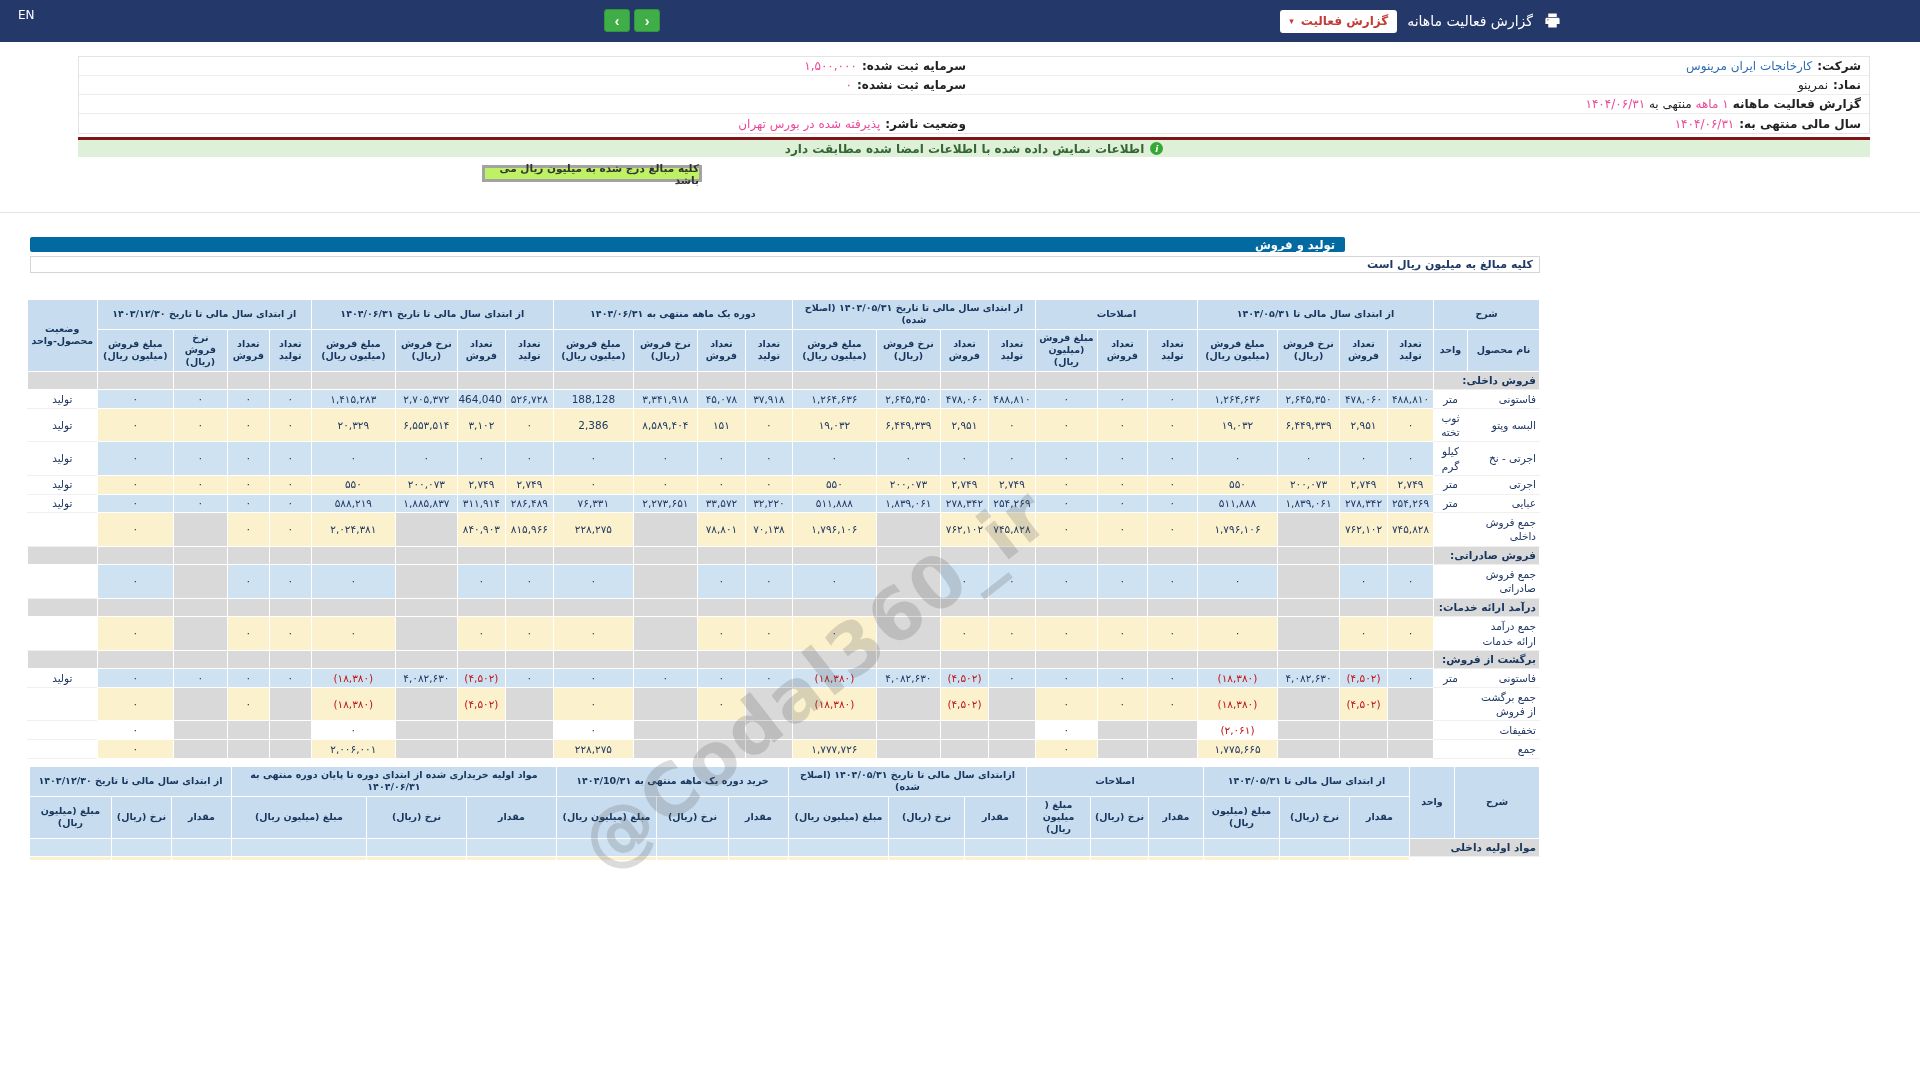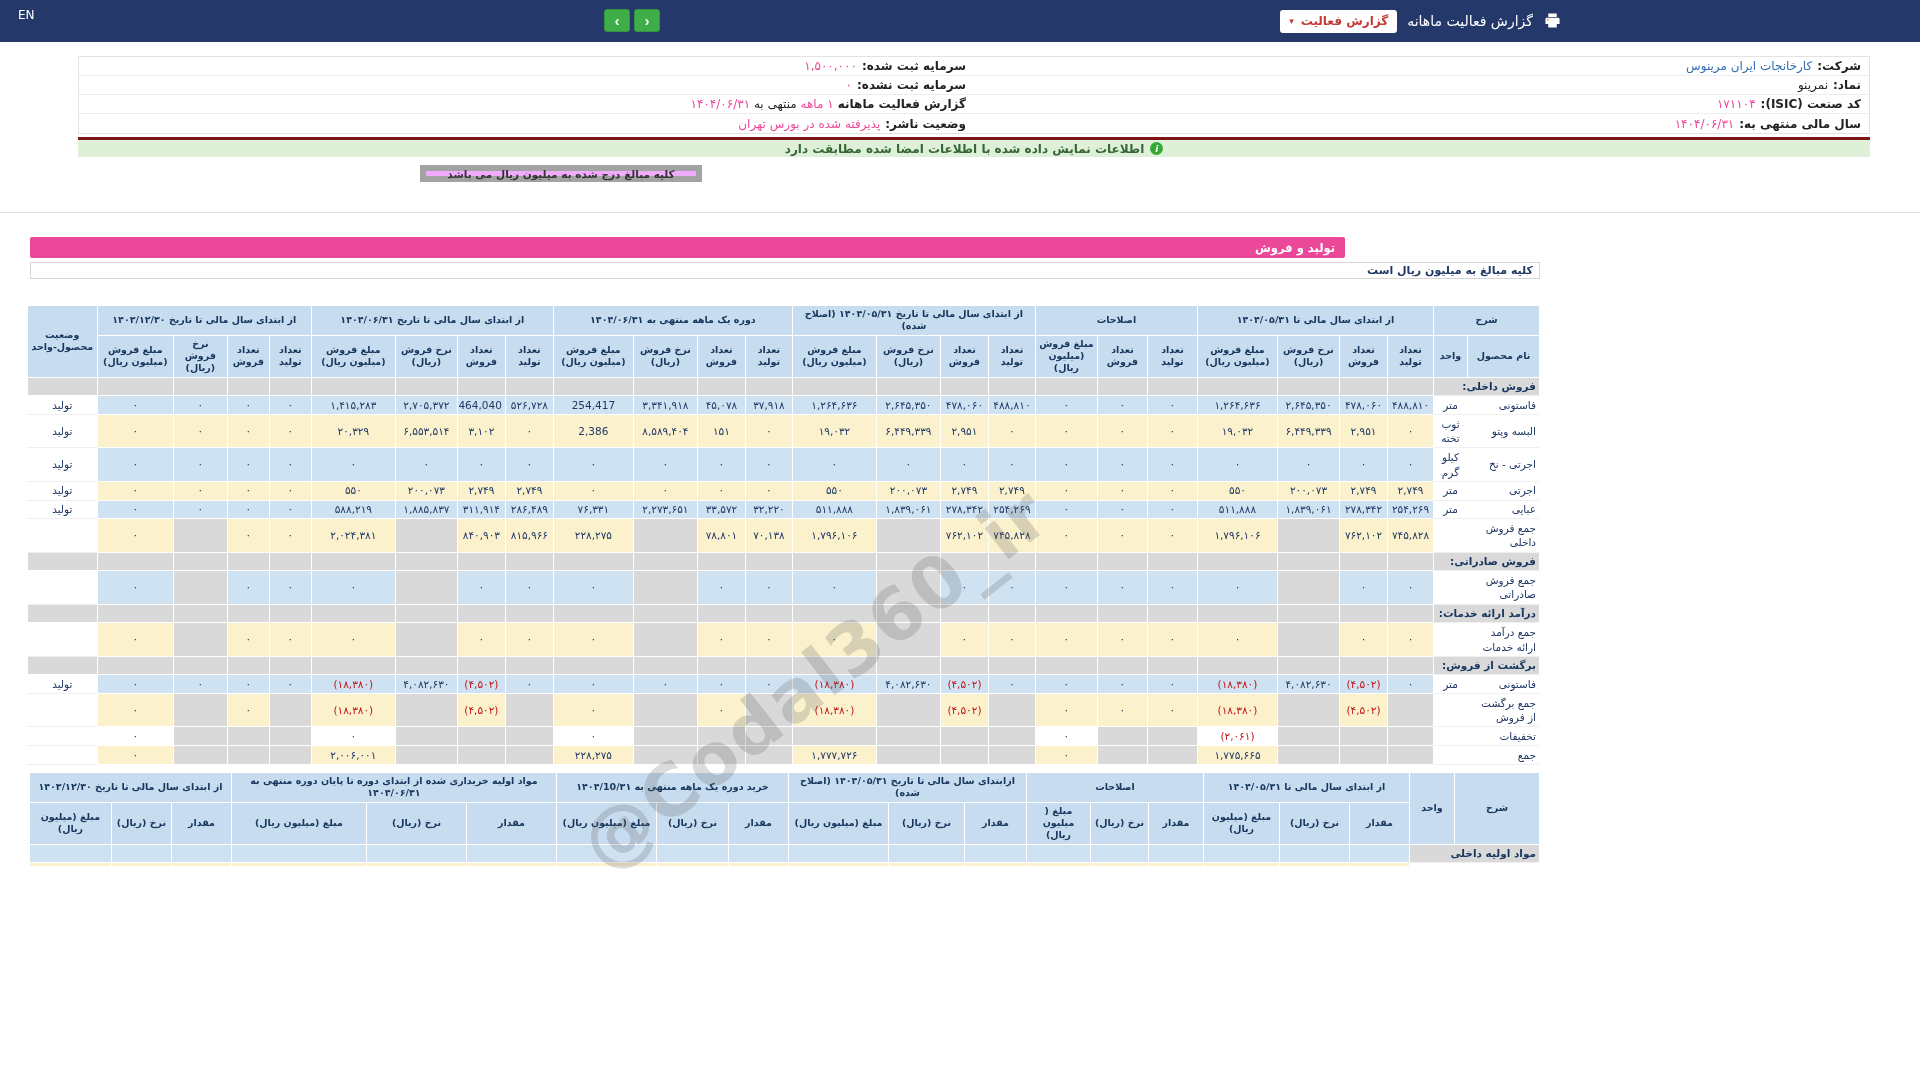--- a/index.html
+++ b/index.html
@@ -30,27 +30,27 @@
   .info-value{color:#222;}
   .info-value.red,.info-part.red{color:#ec4899;}
   .info-value.link{color:#2e6db4;cursor:pointer;}
   .info-part.bold{font-weight:bold;color:#222;}
 
   .redline{height:3px;background:#7e1416;margin:3px 50px 0 78px;}
   .alert{margin:0 50px 0 78px;background:#dff0d8;height:17px;display:flex;align-items:center;
          justify-content:center;gap:6px;color:#356635;font-size:12px;font-weight:bold;}
   .alert-icon{width:13px;height:13px;border-radius:50%;background:#35a835;color:#fff;font-size:9px;
               font-weight:bold;font-style:italic;display:flex;align-items:center;justify-content:center;flex:0 0 13px;}
-  .unit-note{width:282px;height:17px;border:6px solid #a3a3a3;background:#f0abfc;margin:8px 1218px 0 0;
+  .unit-note{width:220px;height:17px;border:3px solid #a3a3a3;background:#bef264;margin:8px 1218px 0 0;
              font-size:10.5px;font-weight:bold;color:#333;display:flex;align-items:center;justify-content:center;}
   .full-divider{height:1px;background:#e2e2e2;margin-top:30px;width:1920px;}
 
   
   .content{width:1510px;margin:0 380px 0 30px;position:relative;}
-  .section-bar{height:21px;background:#ec4899;color:#fff;font-size:11.5px;font-weight:bold;
+  .section-bar{height:15px;background:#0369a1;color:#fff;font-size:11.5px;font-weight:bold;
                display:flex;align-items:center;padding:0 10px;border-radius:2px;}
   .bar1{width:1315px;margin-right:195px;margin-top:24px;}
   .bar2{margin-top:10px;}
   .subtitle-row{width:1510px;height:17px;background:#fff;border:1px solid #d5d5d5;font-size:11px;
                 font-weight:bold;color:#1f3864;display:flex;align-items:center;padding:0 6px;margin-top:4px;}
   .tbl-gap{height:26px;}
 
   .bigtable{width:1510px;table-layout:fixed;border-collapse:collapse;font-size:10.5px;
             color:#1f3864;border:1px solid #c9c9c9;}
   .bigtable th{background:#c7dcee;color:#17365d;font-size:9.5px;font-weight:bold;border:1px solid #fff;
@@ -100,21 +100,20 @@
 <div class="info-table" id="info-rows">
     <div class="info-row">
       <div class="half"><span class="info-label">شرکت:</span><span class="info-value link">کارخانجات ایران مرینوس</span></div>
       <div class="half"><span class="info-label">سرمایه ثبت شده:</span><span class="info-value red">۱,۵۰۰,۰۰۰</span></div>
     </div>
     <div class="info-row">
       <div class="half"><span class="info-label">نماد:</span><span class="info-value ">نمرینو</span></div>
       <div class="half"><span class="info-label">سرمایه ثبت نشده:</span><span class="info-value red">۰</span></div>
     </div>
     <div class="info-row">
-      <div class="half"><span class="info-label">کد صنعت (ISIC):</span><span class="info-value red">۱۷۱۱۰۴</span></div>
       <div class="half"><span class="info-part bold">گزارش فعالیت ماهانه </span><span class="info-part red">۱ ماهه</span><span class="info-part "> منتهی به </span><span class="info-part red">۱۴۰۴/۰۶/۳۱</span></div>
     </div>
     <div class="info-row">
       <div class="half"><span class="info-label">سال مالی منتهی به:</span><span class="info-value red">۱۴۰۴/۰۶/۳۱</span></div>
       <div class="half"><span class="info-label">وضعیت ناشر:</span><span class="info-value red">پذیرفته شده در بورس تهران</span></div>
     </div>
   </div>
 
 <div class="redline"></div>
 
@@ -240,21 +239,21 @@
             <td class="c-b">۰</td>
             <td class="c-b">۰</td>
             <td class="c-b">۰</td>
             <td class="c-b">۴۸۸,۸۱۰</td>
             <td class="c-b">۴۷۸,۰۶۰</td>
             <td class="c-b">۲,۶۴۵,۳۵۰</td>
             <td class="c-b">۱,۲۶۴,۶۳۶</td>
             <td class="c-b">۳۷,۹۱۸</td>
             <td class="c-b">۴۵,۰۷۸</td>
             <td class="c-b">۳,۳۴۱,۹۱۸</td>
-            <td class="c-b">254,417</td>
+            <td class="c-b">188,128</td>
             <td class="c-b">۵۲۶,۷۲۸</td>
             <td class="c-b">464,040</td>
             <td class="c-b">۲,۷۰۵,۳۷۲</td>
             <td class="c-b">۱,۴۱۵,۲۸۳</td>
             <td class="c-b">۰</td>
             <td class="c-b">۰</td>
             <td class="c-b">۰</td>
             <td class="c-b">۰</td>
             <td class="lbl ctr">تولید</td>
           </tr>

